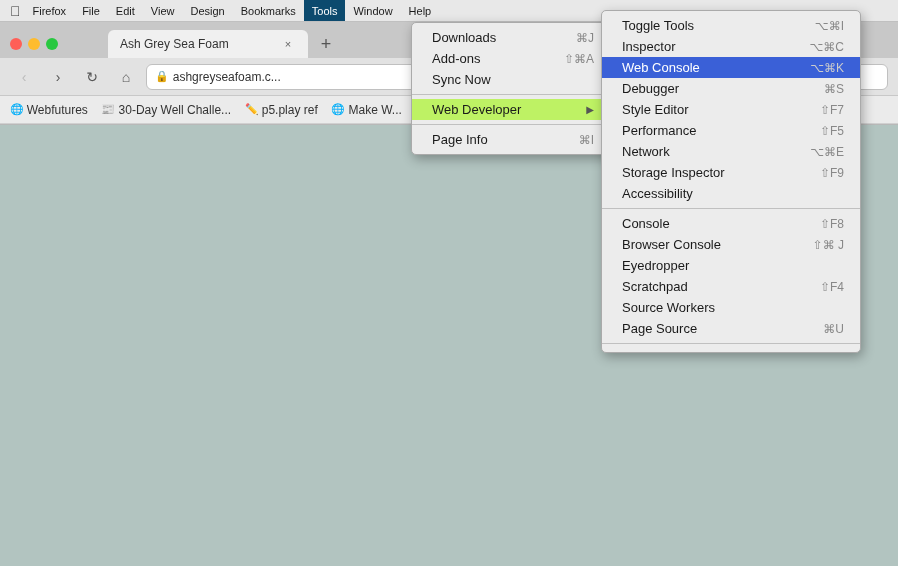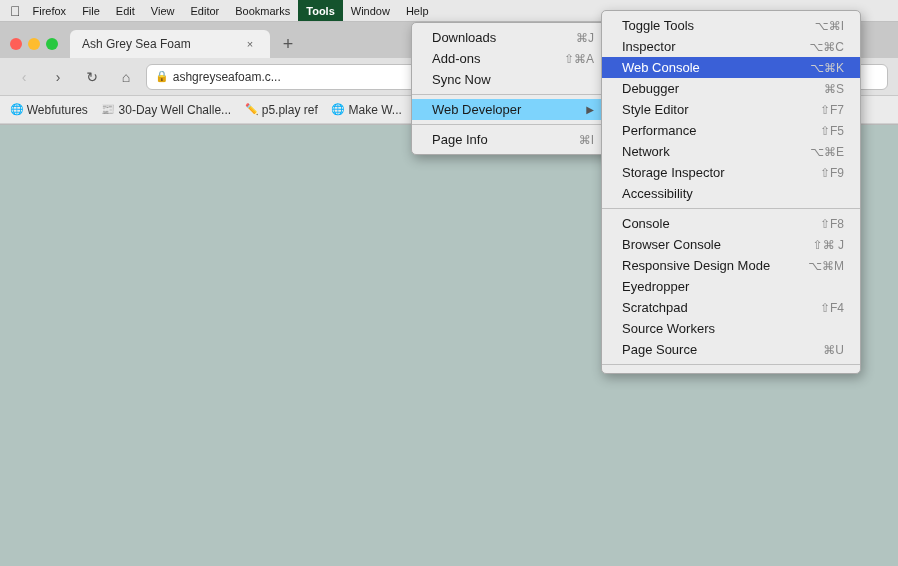--- a/index.html
+++ b/index.html
@@ -37,23 +37,22 @@
     .menu-bar-item {
       padding: 0 8px;
       height: 100%;
       display: flex;
       align-items: center;
       font-size: 11px;
       color: #1a1a1a;
       cursor: default;
     }
     .menu-bar-item.active {
-      background: #14532d;
+      background: #0c4a6e;
       color: white;
-      font-weight: bold;
     }
 
     
     .browser-chrome {
       background: #d8d8d8;
       border-bottom: 1px solid #b8b8b8;
     }
 
     
     .tab-bar {
@@ -85,20 +84,21 @@
       border-radius: 6px 6px 0 0;
       display: flex;
       align-items: center;
       padding: 0 12px;
       font-size: 12px;
       color: #333;
       min-width: 200px;
       max-width: 240px;
       position: relative;
       margin-right: 2px;
+      margin-left: 38px;
     }
     .tab-close {
       margin-left: auto;
       width: 16px;
       height: 16px;
       border-radius: 50%;
       display: flex;
       align-items: center;
       justify-content: center;
       color: #666;
@@ -262,21 +262,21 @@
 </head>
 <body>
 
 <div class="title-bar">
   <span class="apple-logo"></span>
   <div class="menu-bar">
     <div class="menu-bar-item">Firefox</div>
     <div class="menu-bar-item">File</div>
     <div class="menu-bar-item">Edit</div>
     <div class="menu-bar-item">View</div>
-    <div class="menu-bar-item">Editor</div>
+    <div class="menu-bar-item">Design</div>
     <div class="menu-bar-item">Bookmarks</div>
     <div class="menu-bar-item active">Tools</div>
     <div class="menu-bar-item">Window</div>
     <div class="menu-bar-item">Help</div>
   </div>
 </div>
 
 <div class="browser-chrome">
 
   <div class="tab-bar">
@@ -333,21 +333,21 @@
       <span class="shortcut">⌘J</span>
     </div>
     <div class="menu-item">
       <span>Add-ons</span>
       <span class="shortcut">⇧⌘A</span>
     </div>
     <div class="menu-item">
       <span>Sync Now</span>
     </div>
     <div class="menu-separator"></div>
-    <div class="menu-item" style="background:#7dd3fc;">
+    <div class="menu-item" style="background:#bef264;">
       <span>Web Developer</span>
       <span class="arrow">▶</span>
     </div>
     <div class="menu-separator"></div>
     <div class="menu-item">
       <span>Page Info</span>
       <span class="shortcut">⌘I</span>
     </div>
   </div>
 
@@ -390,24 +390,20 @@
     <div class="menu-separator"></div>
     <div class="menu-item">
       <span>Console</span>
       <span class="shortcut">⇧F8</span>
     </div>
     <div class="menu-item">
       <span>Browser Console</span>
       <span class="shortcut">⇧⌘ J</span>
     </div>
     <div class="menu-item">
-      <span>Responsive Design Mode</span>
-      <span class="shortcut">⌥⌘M</span>
-    </div>
-    <div class="menu-item">
       <span>Eyedropper</span>
     </div>
     <div class="menu-item">
       <span>Scratchpad</span>
       <span class="shortcut">⇧F4</span>
     </div>
     <div class="menu-item">
       <span>Source Workers</span>
     </div>
     <div class="menu-item">

